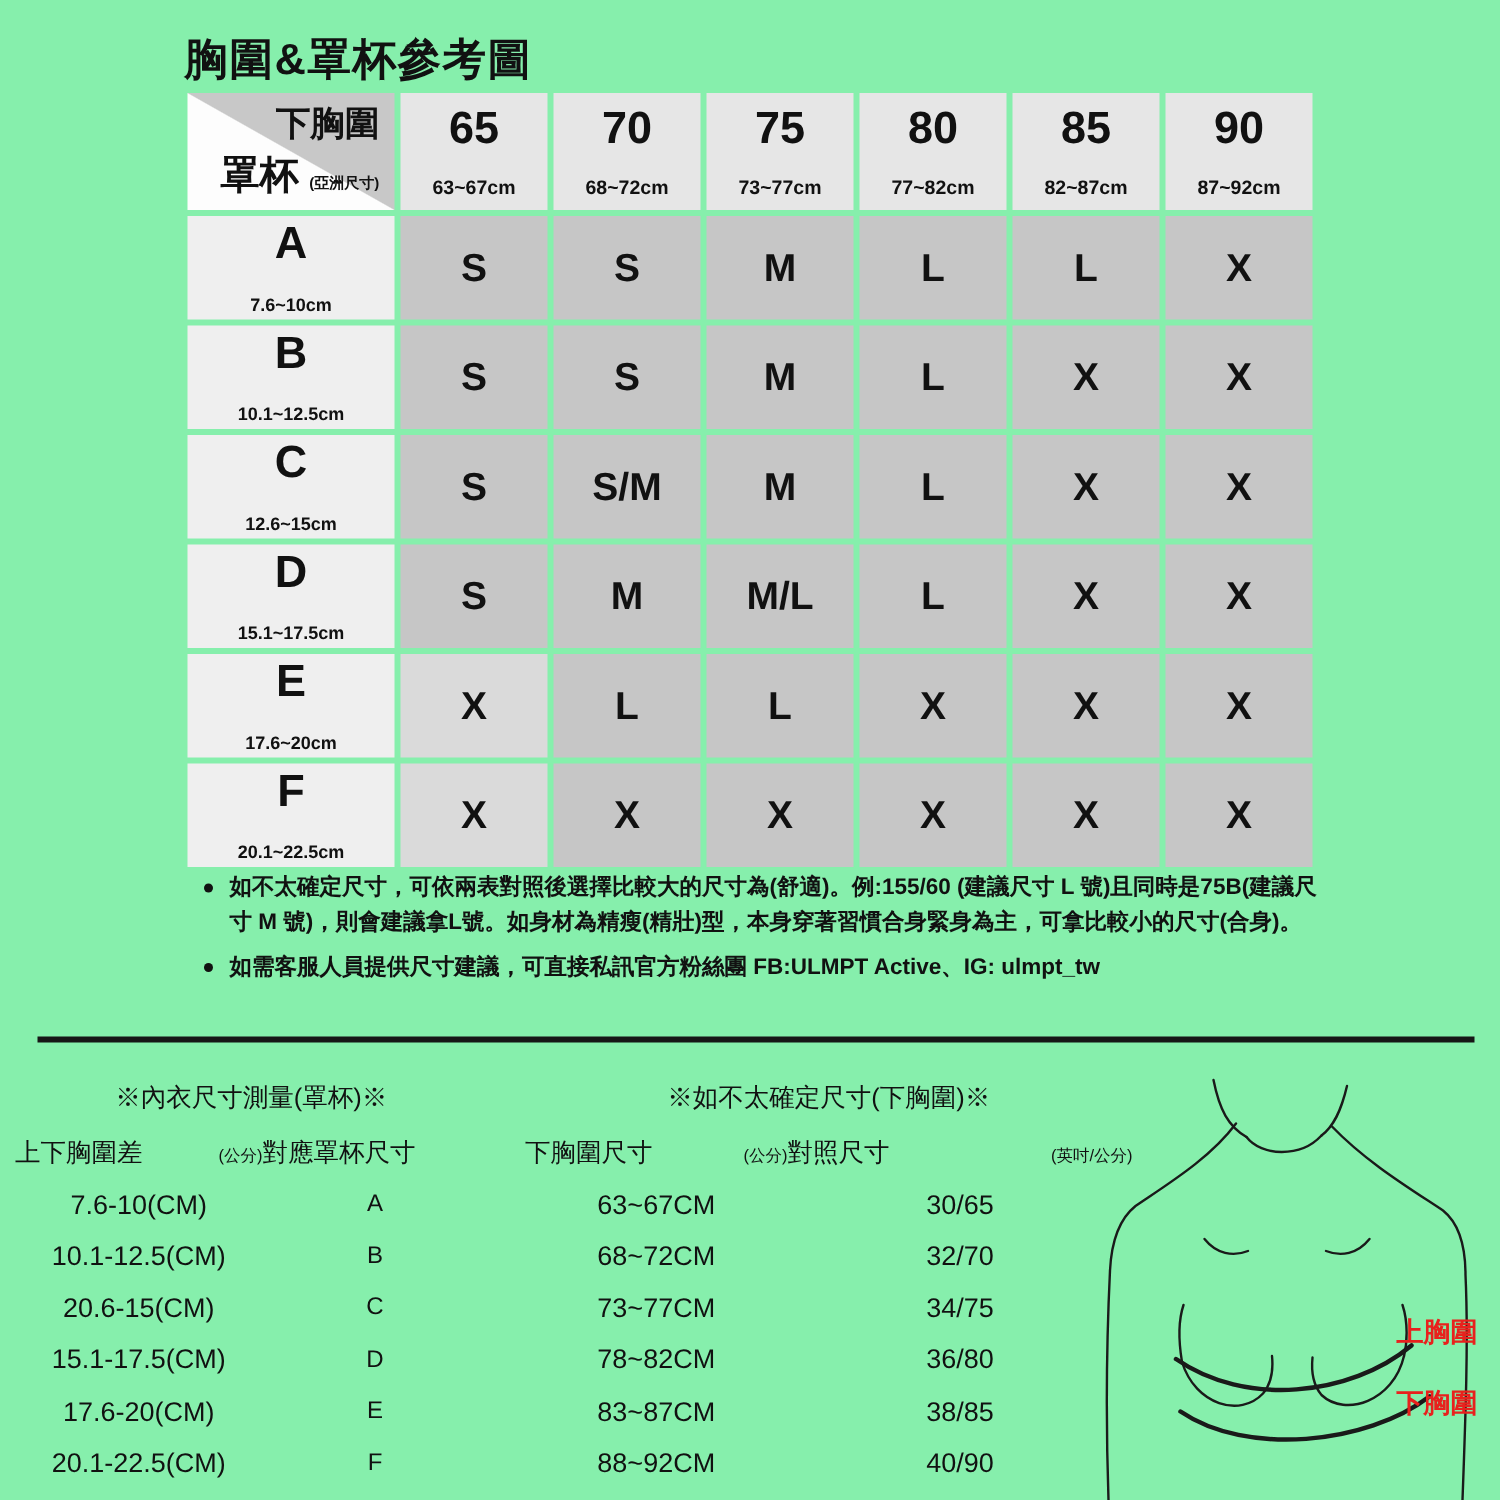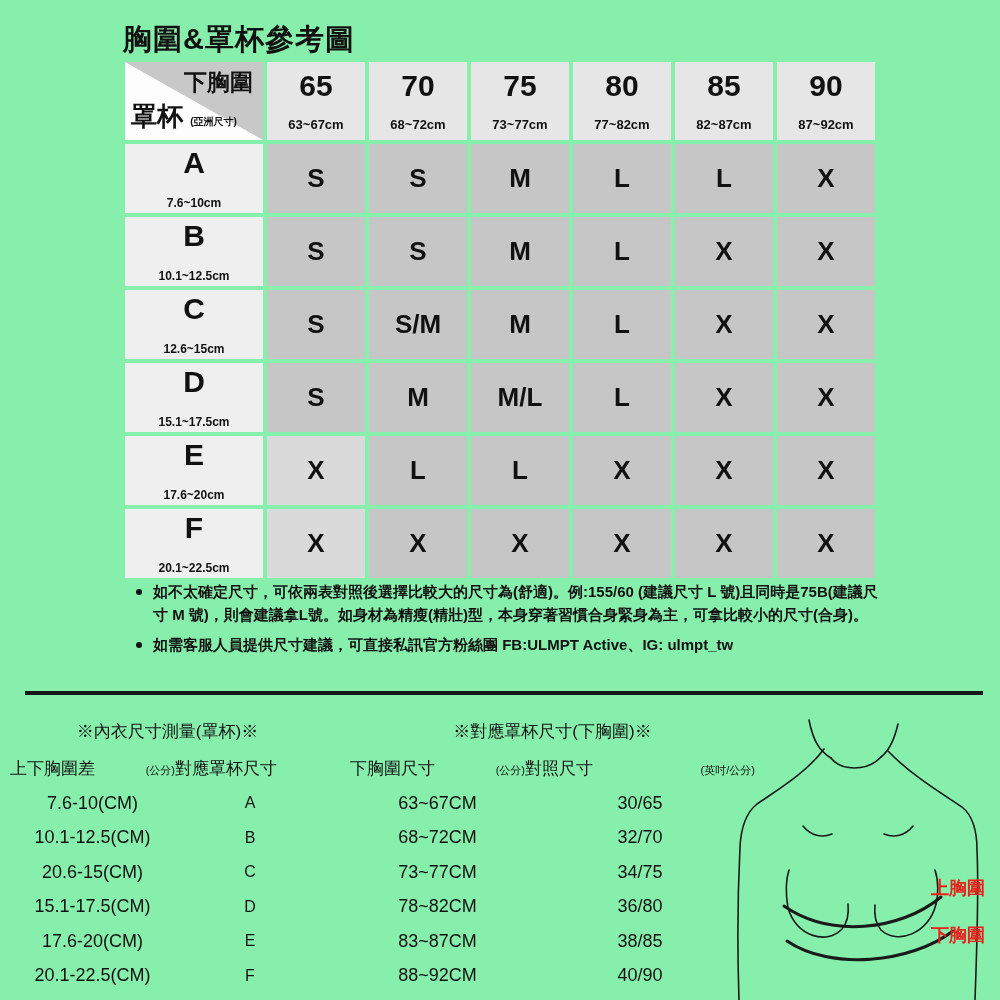--- a/index.html
+++ b/index.html
@@ -5,21 +5,21 @@
   html,body{margin:0;padding:0;background:#fff;}
   body{width:1000px;height:1000px;font-family:"Liberation Sans",sans-serif;color:#111;}
   .page{position:relative;width:1000px;height:1000px;background:#86efac;overflow:hidden;}
 
   .main-title{position:absolute;left:123px;top:20px;font-size:29px;font-weight:800;letter-spacing:1px;}
 
   
   .chart{position:absolute;left:125px;top:62px;display:grid;grid-template-columns:138px repeat(6,98px);gap:4px;}
   .corner{height:78px;position:relative;background:linear-gradient(to top right,#fdfdfd 49.7%,#c8c8c8 50.3%);}
   .corner .top-lbl{position:absolute;top:5px;right:10px;font-size:23px;font-weight:800;}
-  .corner .bot-lbl{position:absolute;bottom:6px;left:6px;font-size:26px;font-weight:800;white-space:nowrap;}
+  .corner .bot-lbl{position:absolute;bottom:6px;left:22px;font-size:26px;font-weight:800;white-space:nowrap;}
   .corner .sub{font-size:10px;font-weight:600;letter-spacing:0;}
   .colhead{height:78px;background:#e6e6e6;display:flex;flex-direction:column;align-items:center;justify-content:center;gap:16px;}
   .colhead .num{font-size:30px;font-weight:800;line-height:1.05;}
   .colhead .rng{font-size:13px;font-weight:700;}
   .rowhead{height:69px;background:#efefef;display:flex;flex-direction:column;align-items:center;justify-content:center;}
   .rowhead .cup{font-size:30px;font-weight:800;line-height:1;}
   .rowhead .rng{font-size:12px;font-weight:700;margin-top:18px;}
   .cell{height:69px;background:#c6c6c6;display:flex;align-items:center;justify-content:center;font-size:26px;font-weight:800;}
   .cell.light{background:#dadada;}
 
@@ -175,21 +175,21 @@
     <div class="bcell letter">C</div>
     <div class="bcell">15.1-17.5(CM)</div>
     <div class="bcell letter">D</div>
     <div class="bcell">17.6-20(CM)</div>
     <div class="bcell letter">E</div>
     <div class="bcell">20.1-22.5(CM)</div>
     <div class="bcell letter">F</div>
   </div>
 
   <div class="btable ubmap">
-    <div class="btitle">※對應罩杯尺寸(下胸圍)※</div>
+    <div class="btitle">※如不太確定尺寸(下胸圍)※</div>
     <div class="bhead">
         <span>下胸圍尺寸</span>
         <span class="unit">(公分)</span>
       </div>
     <div class="bhead">
         <span>對照尺寸</span>
         <span class="unit">(英吋/公分)</span>
       </div>
     <div class="bcell">63~67CM</div>
     <div class="bcell">30/65</div>

